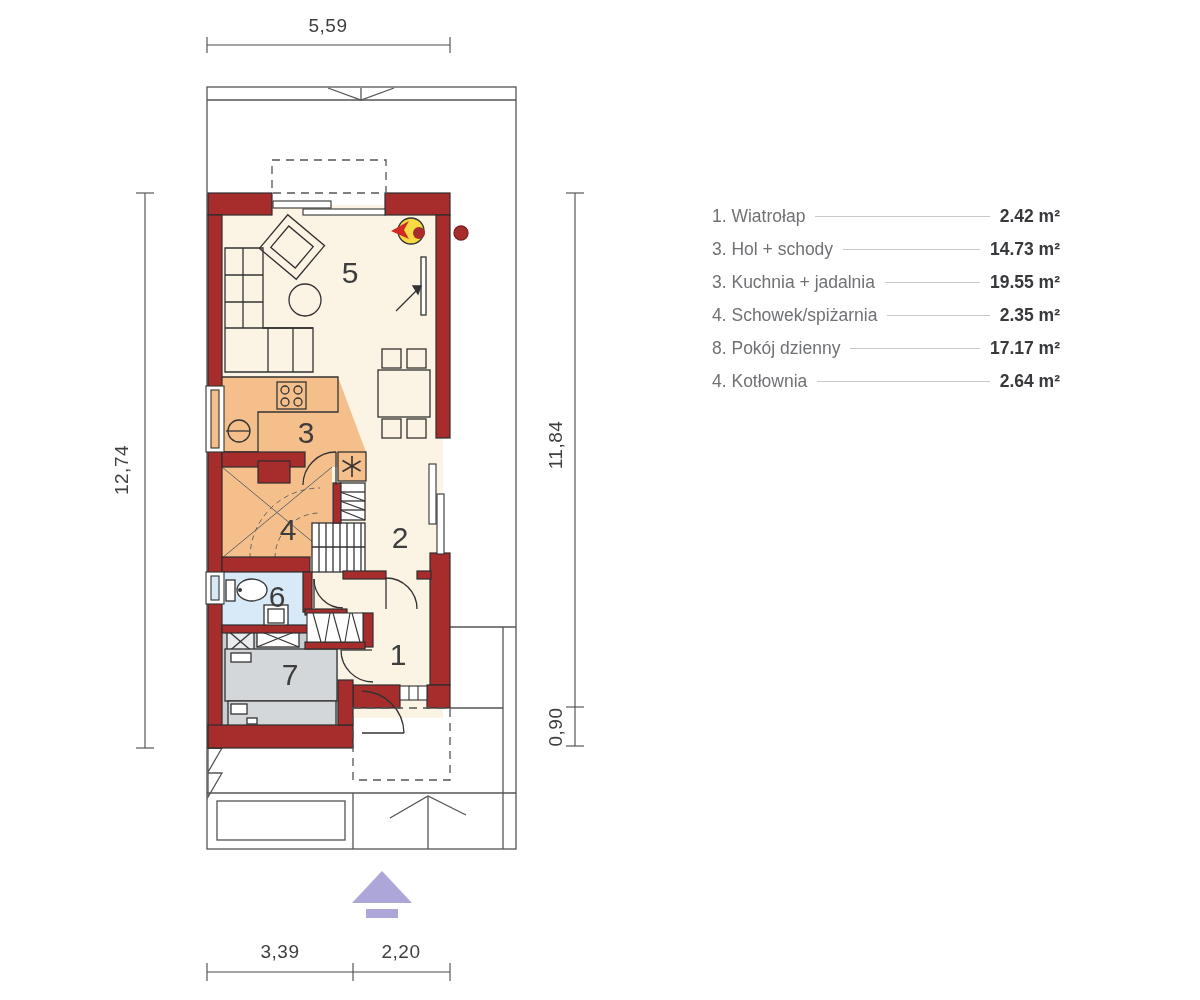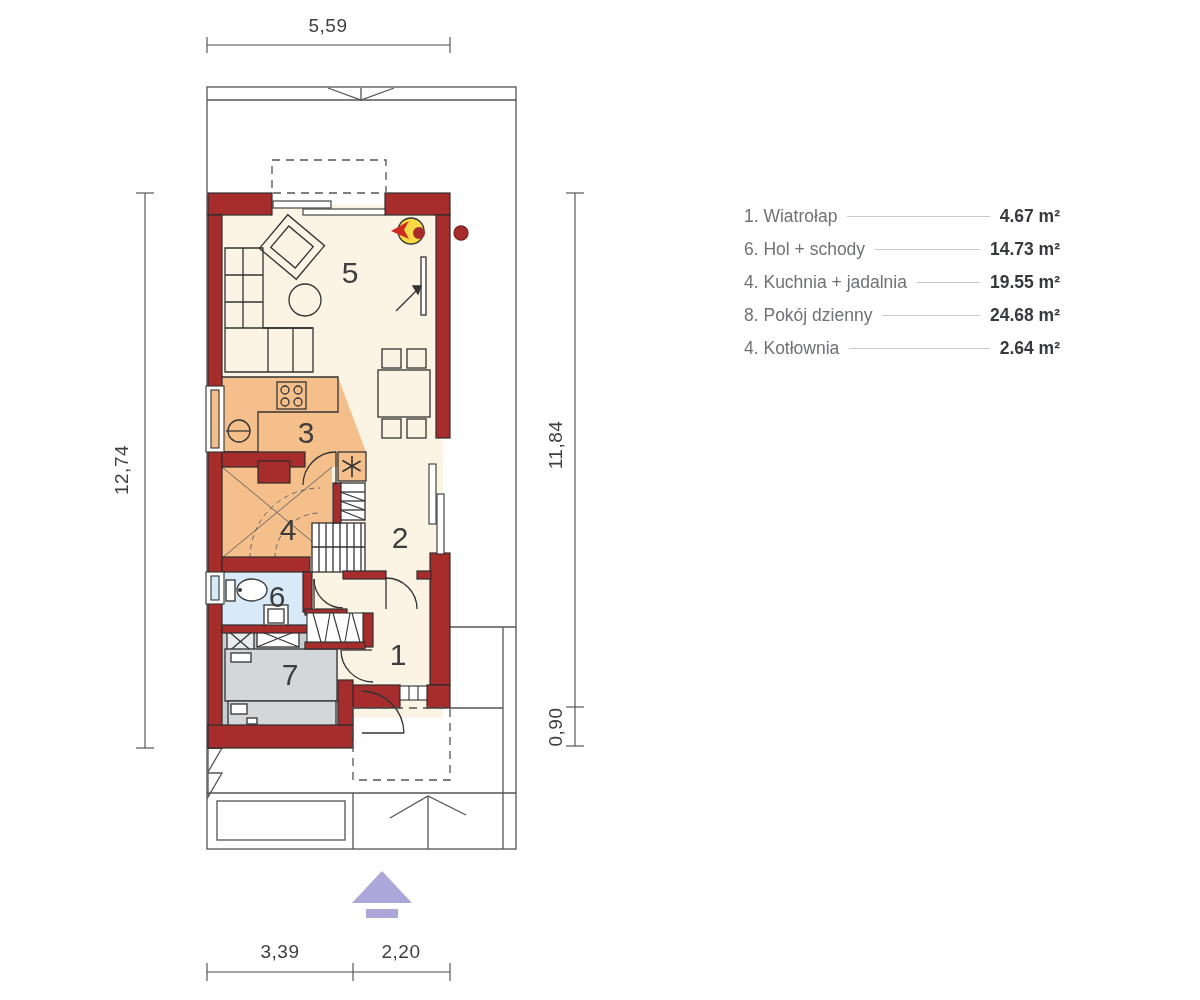--- a/index.html
+++ b/index.html
@@ -25,21 +25,21 @@
   }
   #plan-svg{position:absolute;left:0;top:0;}
   .dim-text{font-size:19px;font-weight:300;fill:#3f3f3f;letter-spacing:.5px;}
   .room-num{font-size:30px;font-weight:300;fill:#3d3d3d;}
   .legend{
     position:absolute;left:712px;top:200px;width:348px;
   }
   .legend-row{
     display:flex;align-items:center;height:33px;font-size:17.5px;
   }
-  .legend-label{color:var(--legend-label);white-space:nowrap;margin-left:32px;}
+  .legend-label{color:var(--legend-label);white-space:nowrap;}
   .legend-leader{flex:1;border-top:1px solid var(--leader);margin:0 10px;height:0;}
   .legend-value{color:var(--legend-value);font-weight:bold;white-space:nowrap;text-align:right;}
 </style>
 </head>
 <body>
 
 <svg id="plan-svg" width="1200" height="1000" viewBox="0 0 1200 1000" xmlns="http://www.w3.org/2000/svg">
 
   <g stroke="var(--plot)" stroke-width="1.3" fill="none">
     <rect x="207" y="87" width="309" height="762"></rect>
@@ -315,35 +315,40 @@
   <g fill="var(--purple)" stroke="none">
     <polygon points="352,903 382,871 412,903"></polygon>
     <rect x="366" y="909" width="32" height="9"></rect>
   </g>
 </svg>
 
 <div class="legend">
   <div class="legend-row">
     <span class="legend-label">1. Wiatrołap</span>
     <span class="legend-leader"></span>
-    <span class="legend-value">4.67 m²</span>
-  </div>
-  <div class="legend-row">
-    <span class="legend-label">6. Hol + schody</span>
+    <span class="legend-value">2.42 m²</span>
+  </div>
+  <div class="legend-row">
+    <span class="legend-label">3. Hol + schody</span>
     <span class="legend-leader"></span>
     <span class="legend-value">14.73 m²</span>
   </div>
   <div class="legend-row">
-    <span class="legend-label">4. Kuchnia + jadalnia</span>
+    <span class="legend-label">3. Kuchnia + jadalnia</span>
     <span class="legend-leader"></span>
     <span class="legend-value">19.55 m²</span>
   </div>
   <div class="legend-row">
+    <span class="legend-label">4. Schowek/spiżarnia</span>
+    <span class="legend-leader"></span>
+    <span class="legend-value">2.35 m²</span>
+  </div>
+  <div class="legend-row">
     <span class="legend-label">8. Pokój dzienny</span>
     <span class="legend-leader"></span>
-    <span class="legend-value">24.68 m²</span>
+    <span class="legend-value">17.17 m²</span>
   </div>
   <div class="legend-row">
     <span class="legend-label">4. Kotłownia</span>
     <span class="legend-leader"></span>
     <span class="legend-value">2.64 m²</span>
   </div>
 </div>
 
 </body></html>

